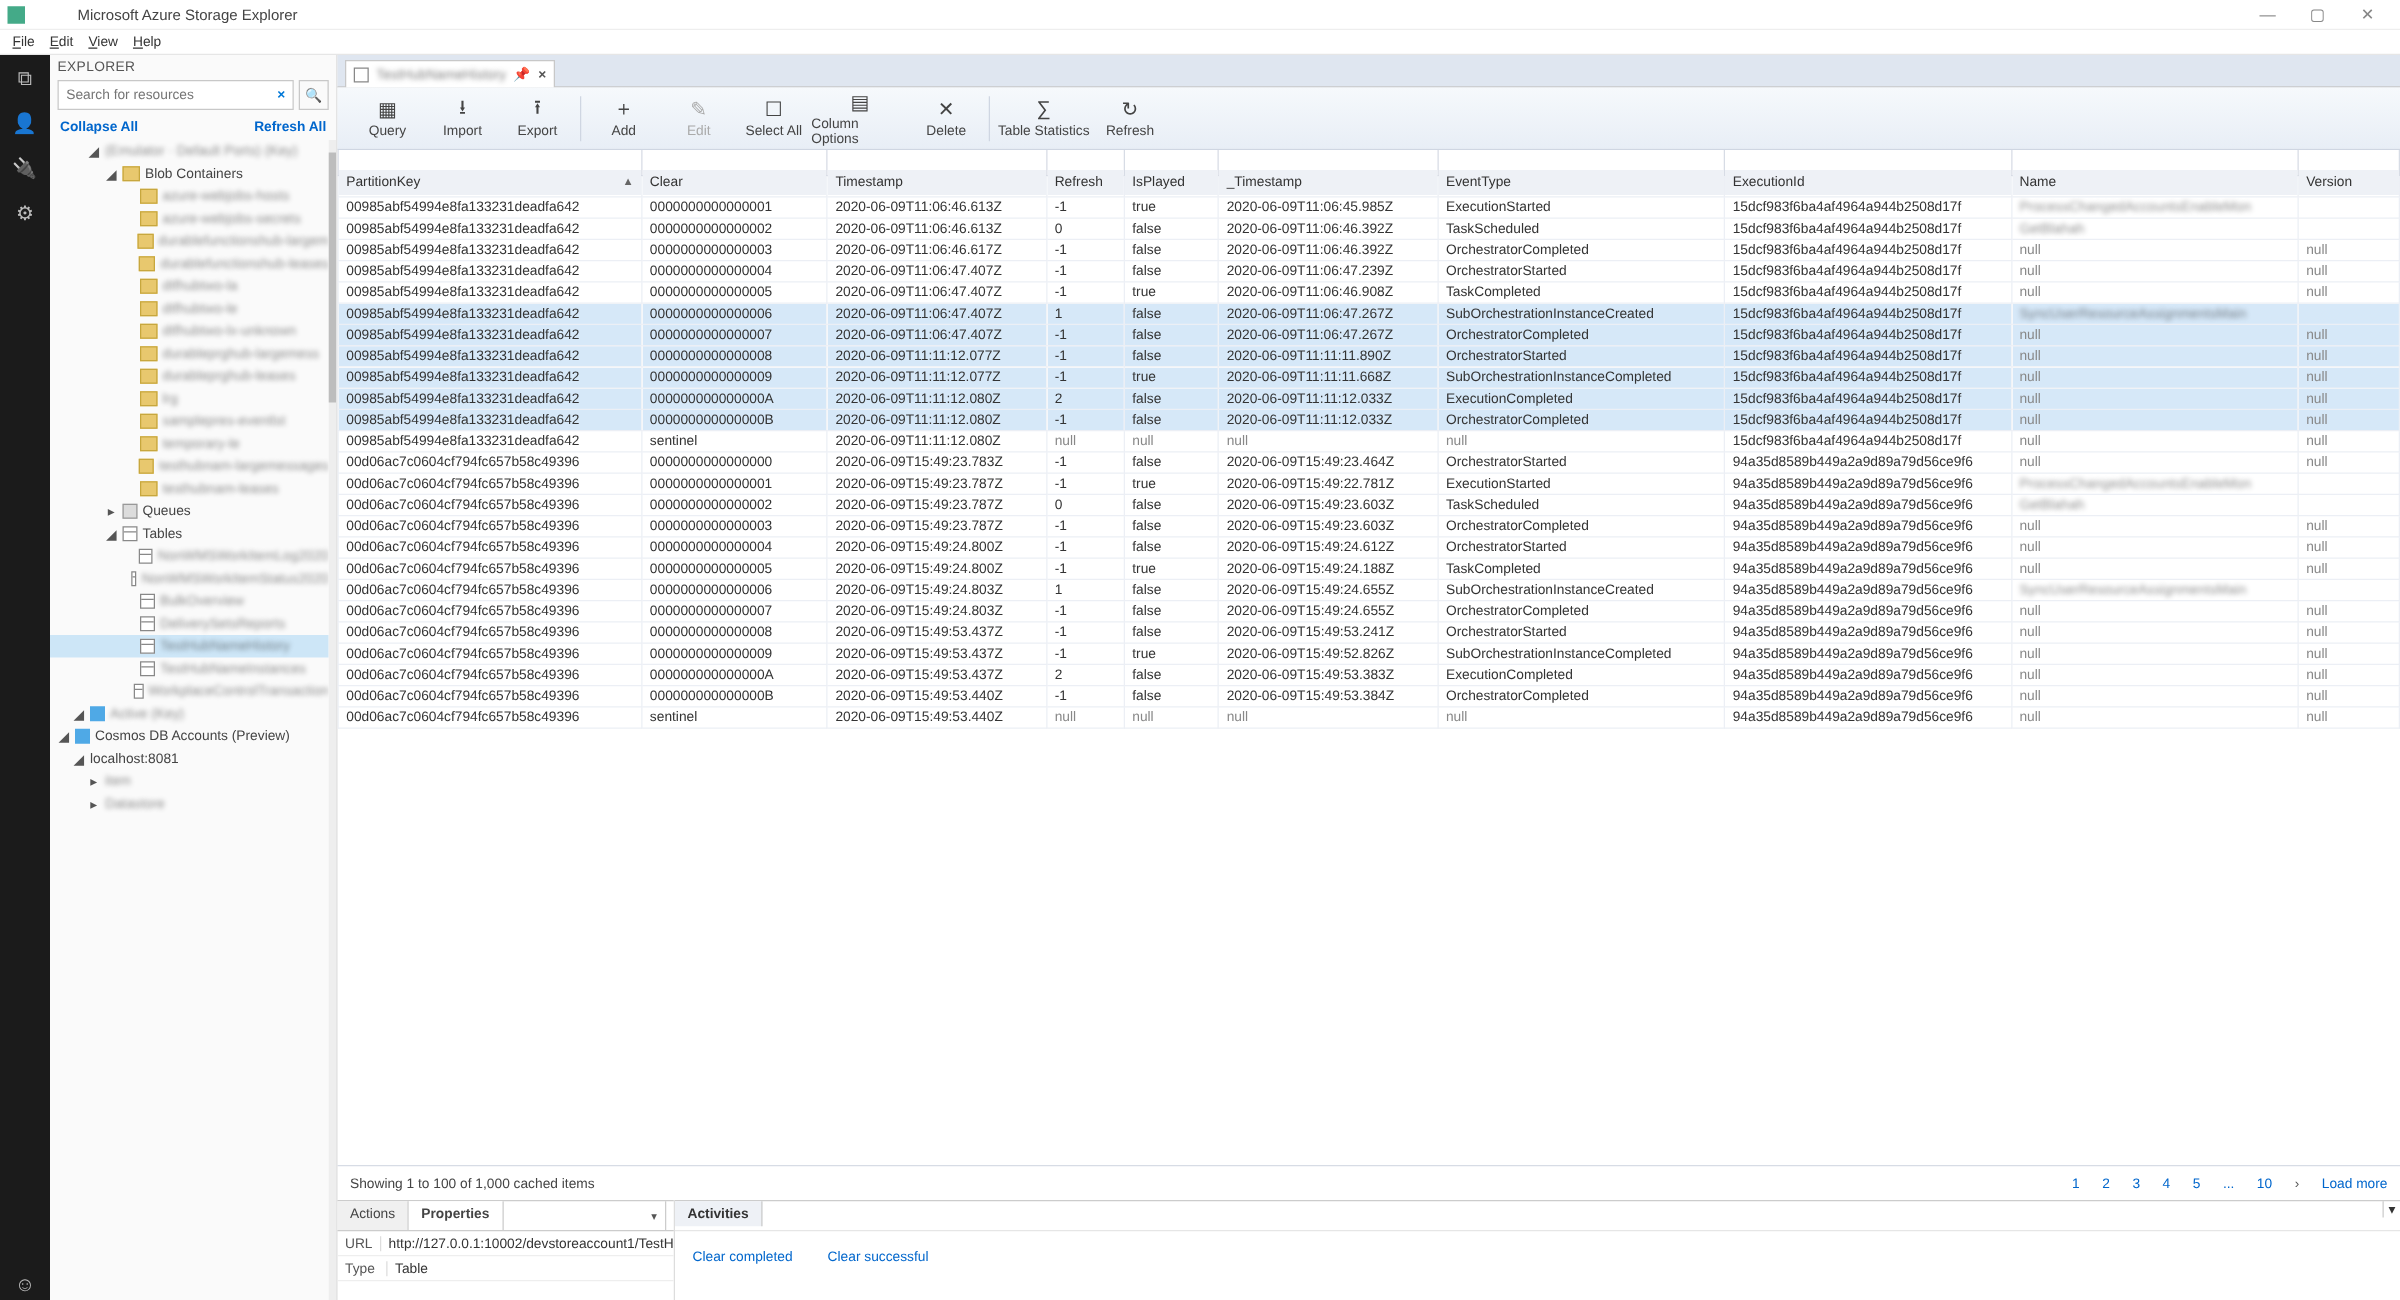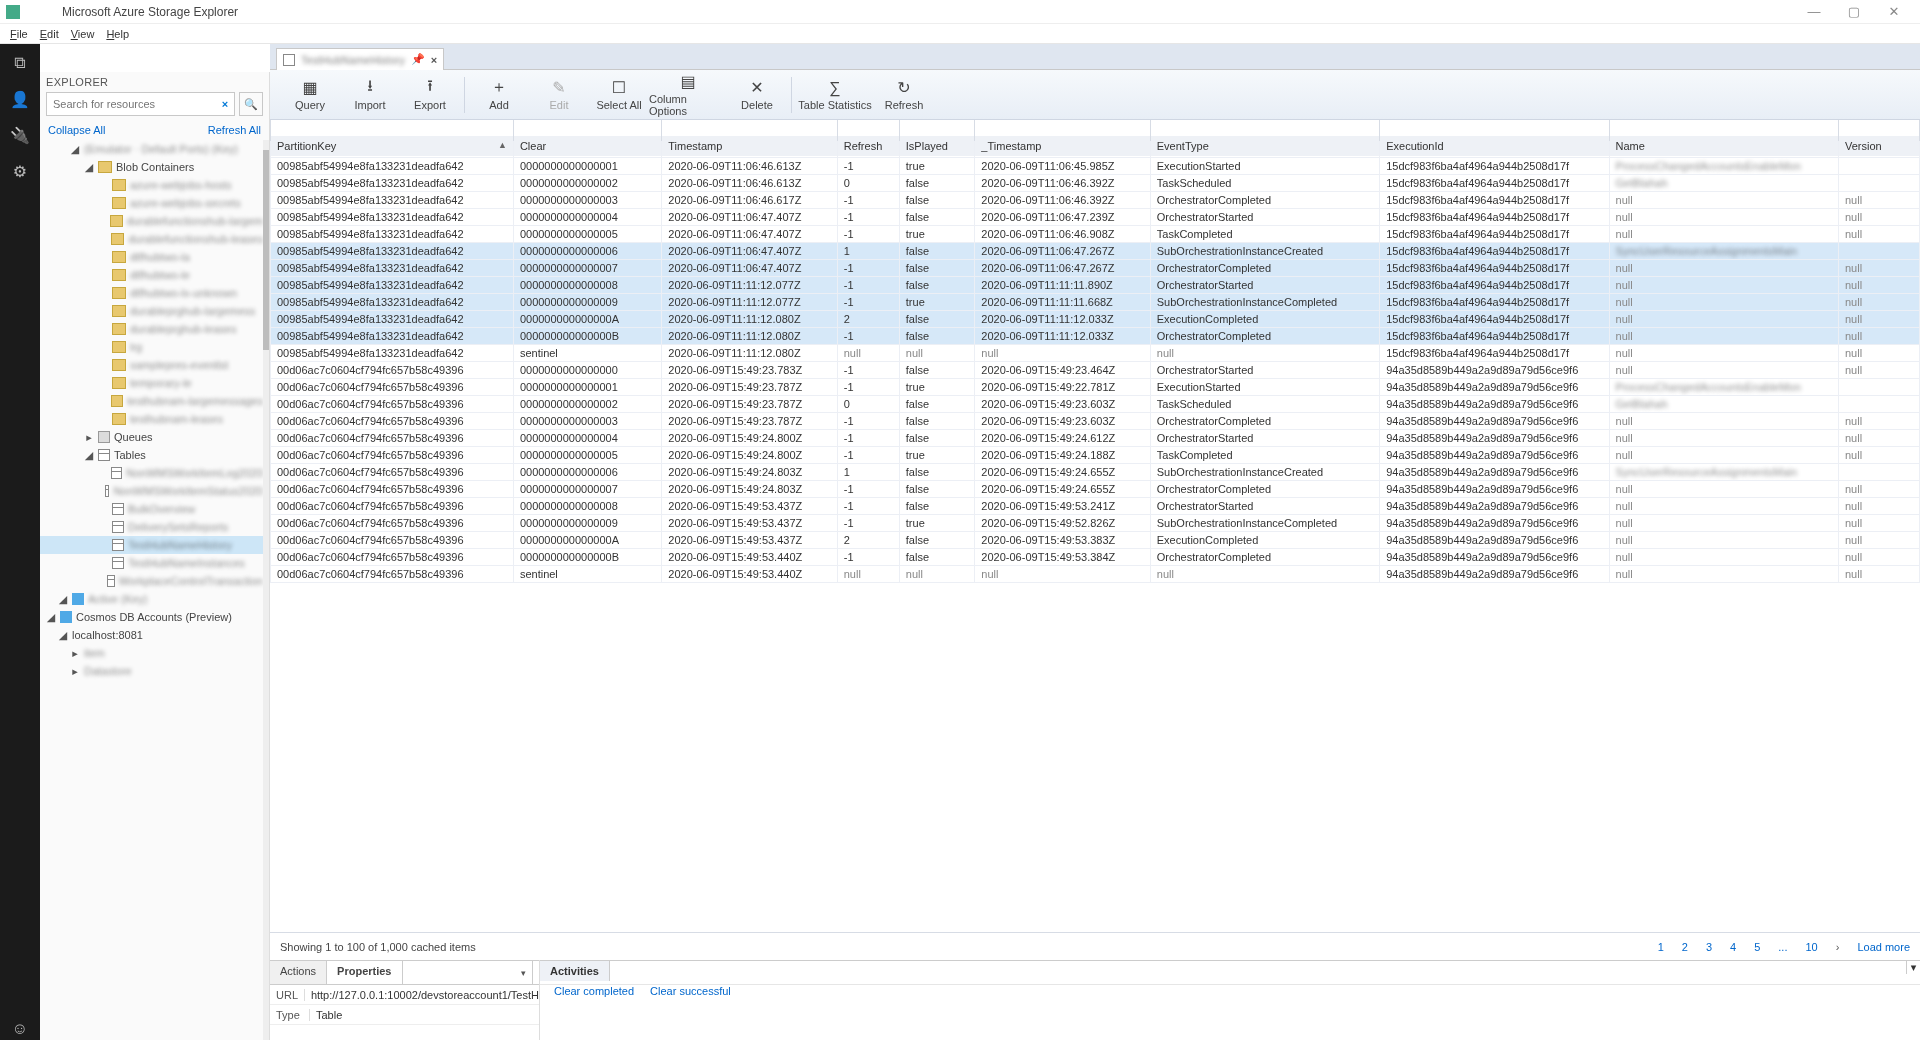--- a/index.html
+++ b/index.html
@@ -10,27 +10,27 @@
 .titlebar .winbtn { width:40px; text-align:center; color:#888; font-size:13px; }
 .menubar { height:20px; display:flex; align-items:center; padding:0 4px; border-bottom:1px solid #e6e6e6;}
 .menubar .m { padding:0 6px; font-size:11px; color:#333; cursor:default;}
 .menubar .m u { text-decoration: underline; }
 
 .mainrow { display:flex; height: calc(100% - 44px); }
 .leftrail { width:40px; background:#1b1b1b; display:flex; flex-direction:column; align-items:center; padding-top:8px; gap:14px;}
 .leftrail .ic { width:22px; height:22px; display:flex; align-items:center; justify-content:center; color:#bbb; font-size:16px;}
 .leftrail .spacer { flex:1; }
 
-.midcol { width:230px; border-right:1px solid #ddd; display:flex; flex-direction:column; background:#fafafa; overflow:hidden;margin-top:28px;}
+.midcol { width:230px; border-right:1px solid #ddd; display:flex; flex-direction:column; background:#fafafa; overflow:hidden;}
 .explorer-head { padding:4px 6px; font-size:11px; color:#555; text-transform:uppercase; letter-spacing:.3px;}
 .searchrow { display:flex; gap:4px; padding:0 6px 4px;}
 .searchrow input { flex:1; height:24px; border:1px solid #c8c8c8; padding:0 20px 0 6px; font-size:11px; color:#555;}
 .searchrow .xbtn { position:relative; margin-left:-24px; width:20px; height:24px; display:flex; align-items:center; justify-content:center; color:#0078d7; font-weight:bold;}
 .searchrow .go { width:24px; height:24px; border:1px solid #c8c8c8; display:flex; align-items:center; justify-content:center;}
-.linkrow { display:flex; justify-content:space-between; padding:4px 8px; font-size:11px;}
+.linkrow { display:flex; justify-content:space-between; padding:4px 8px; font-size:11px;font-weight:bold;}
 .linkrow a { color:#0066cc; text-decoration:none; cursor:pointer;}
 
 .tree-scroll-wrap { position:relative; flex:1; overflow:hidden; }
 .tree { position:absolute; inset:0 6px 0 0; overflow:hidden; font-size:11px; color:#444;}
 .tree .node { display:flex; align-items:center; height:18px; gap:4px; white-space:nowrap;}
 .tree .blur { color:transparent; text-shadow:0 0 4px rgba(0,0,0,.45); }
 .tree .sel { background:#cde6f7; }
 .tree .ic-folder { width:14px;height:12px;background:#e8c86e;border:1px solid #c7a73e; display:inline-block;}
 .tree .ic-table { width:12px;height:12px;background:#fff;border:1px solid #888; position:relative; display:inline-block;}
 .tree .ic-table:before{content:"";position:absolute;left:0;right:0;top:3px;border-top:1px solid #888;}
@@ -80,21 +80,21 @@
 .bottombar .btab.active { background:#fff; font-weight:600;}
 .bottombar .btabsel { flex:0 0 130px; border-right:1px solid #ccc; display:flex; align-items:center; justify-content:flex-end; padding-right:6px;}
 .bottombar .btabsel .dd { font-size:9px; color:#555;}
 .propgrid { border-top:1px solid #ccc; height:56px; overflow:hidden;}
 .propgrid .prow { display:flex; height:20px; align-items:center; border-bottom:1px solid #eee;}
 .propgrid .pk { width:40px; padding-left:6px; color:#555; border-right:1px solid #ddd;}
 .propgrid .pv { flex:1; padding-left:6px; color:#333;}
 
 .activities { height:24px; border-top:1px solid #ccc; display:flex; align-items:flex-start;}
 .activities .atab { padding:4px 10px; background:#eef1f6; border-right:1px solid #ccc; font-weight:600;}
-.actlinks { height:28px; display:flex; align-items:flex-start; gap:16px; padding-left:14px; border-top:1px solid #e6e6e6;}
+.actlinks { height:28px; display:flex; align-items:flex-end; gap:28px; padding-left:14px; border-top:1px solid #e6e6e6;}
 .actlinks a { color:#0066cc; text-decoration:none;}
 
 .lower-split { display:flex; }
 .lower-left { width:270px; display:flex; flex-direction:column; border-right:1px solid #ddd;}
 .lower-right { flex:1; display:flex; flex-direction:column;}
 </style>
 </head>
 <body>
 
 <div class="titlebar">

